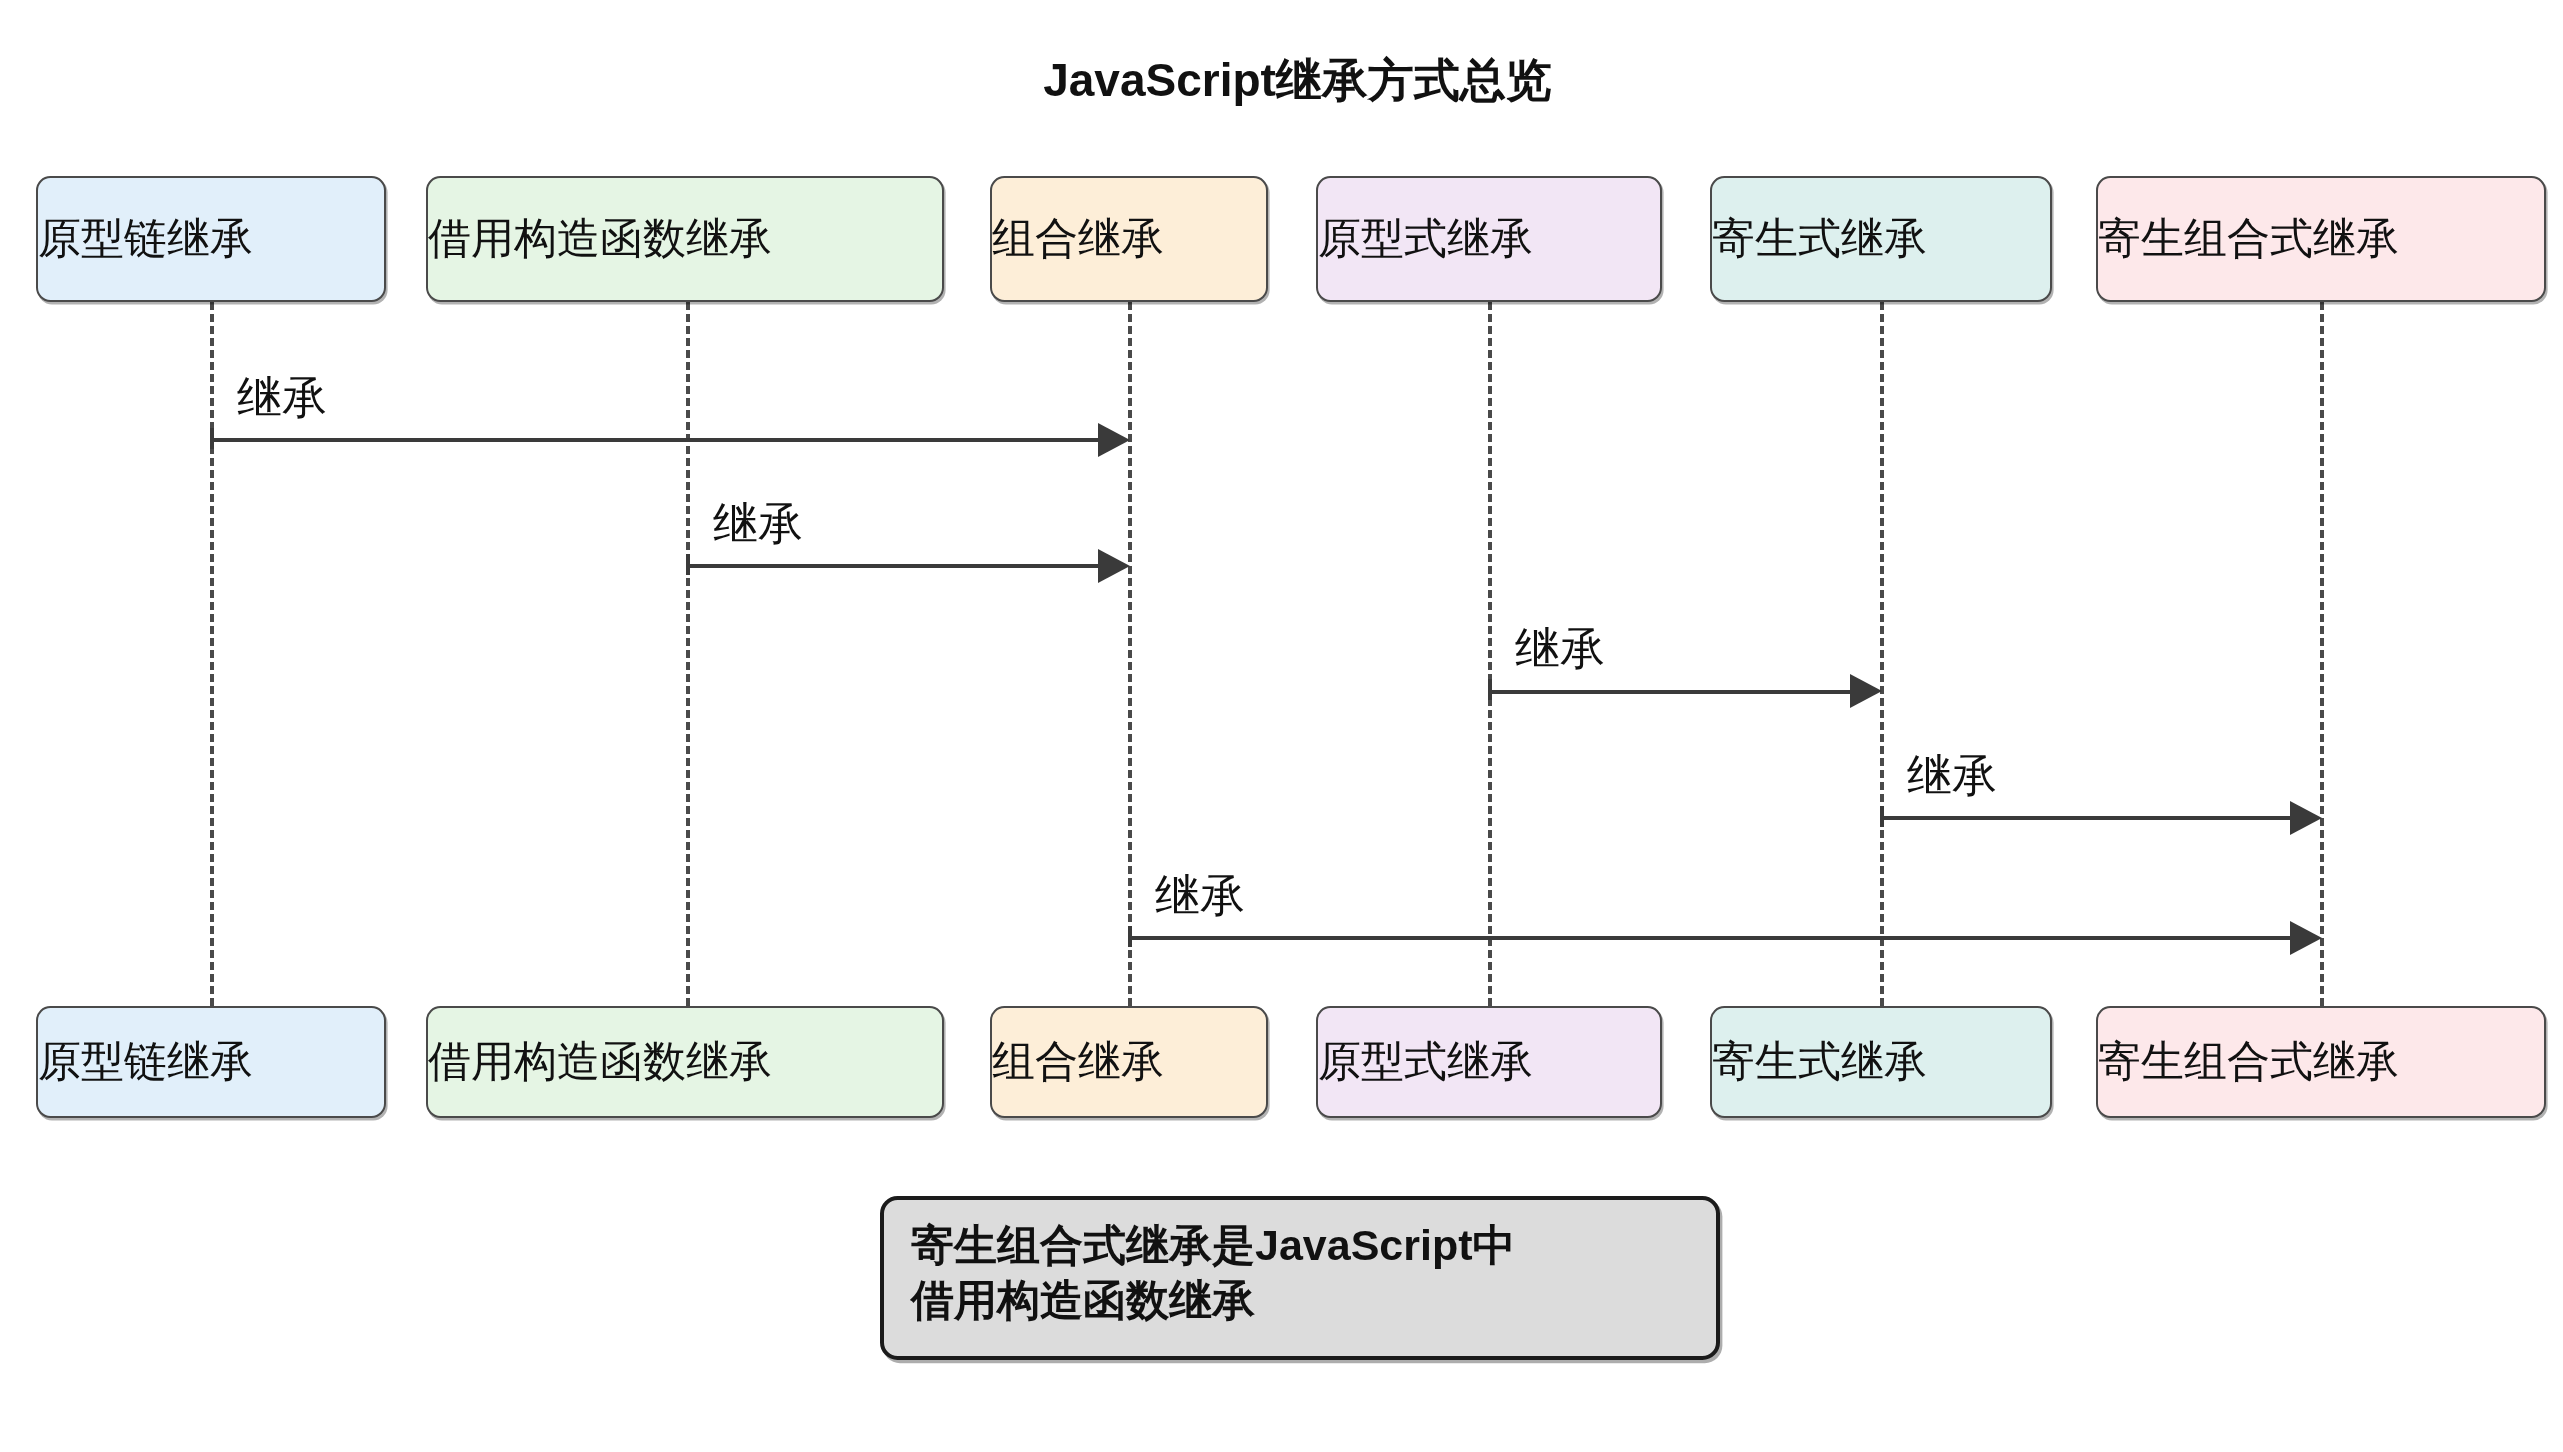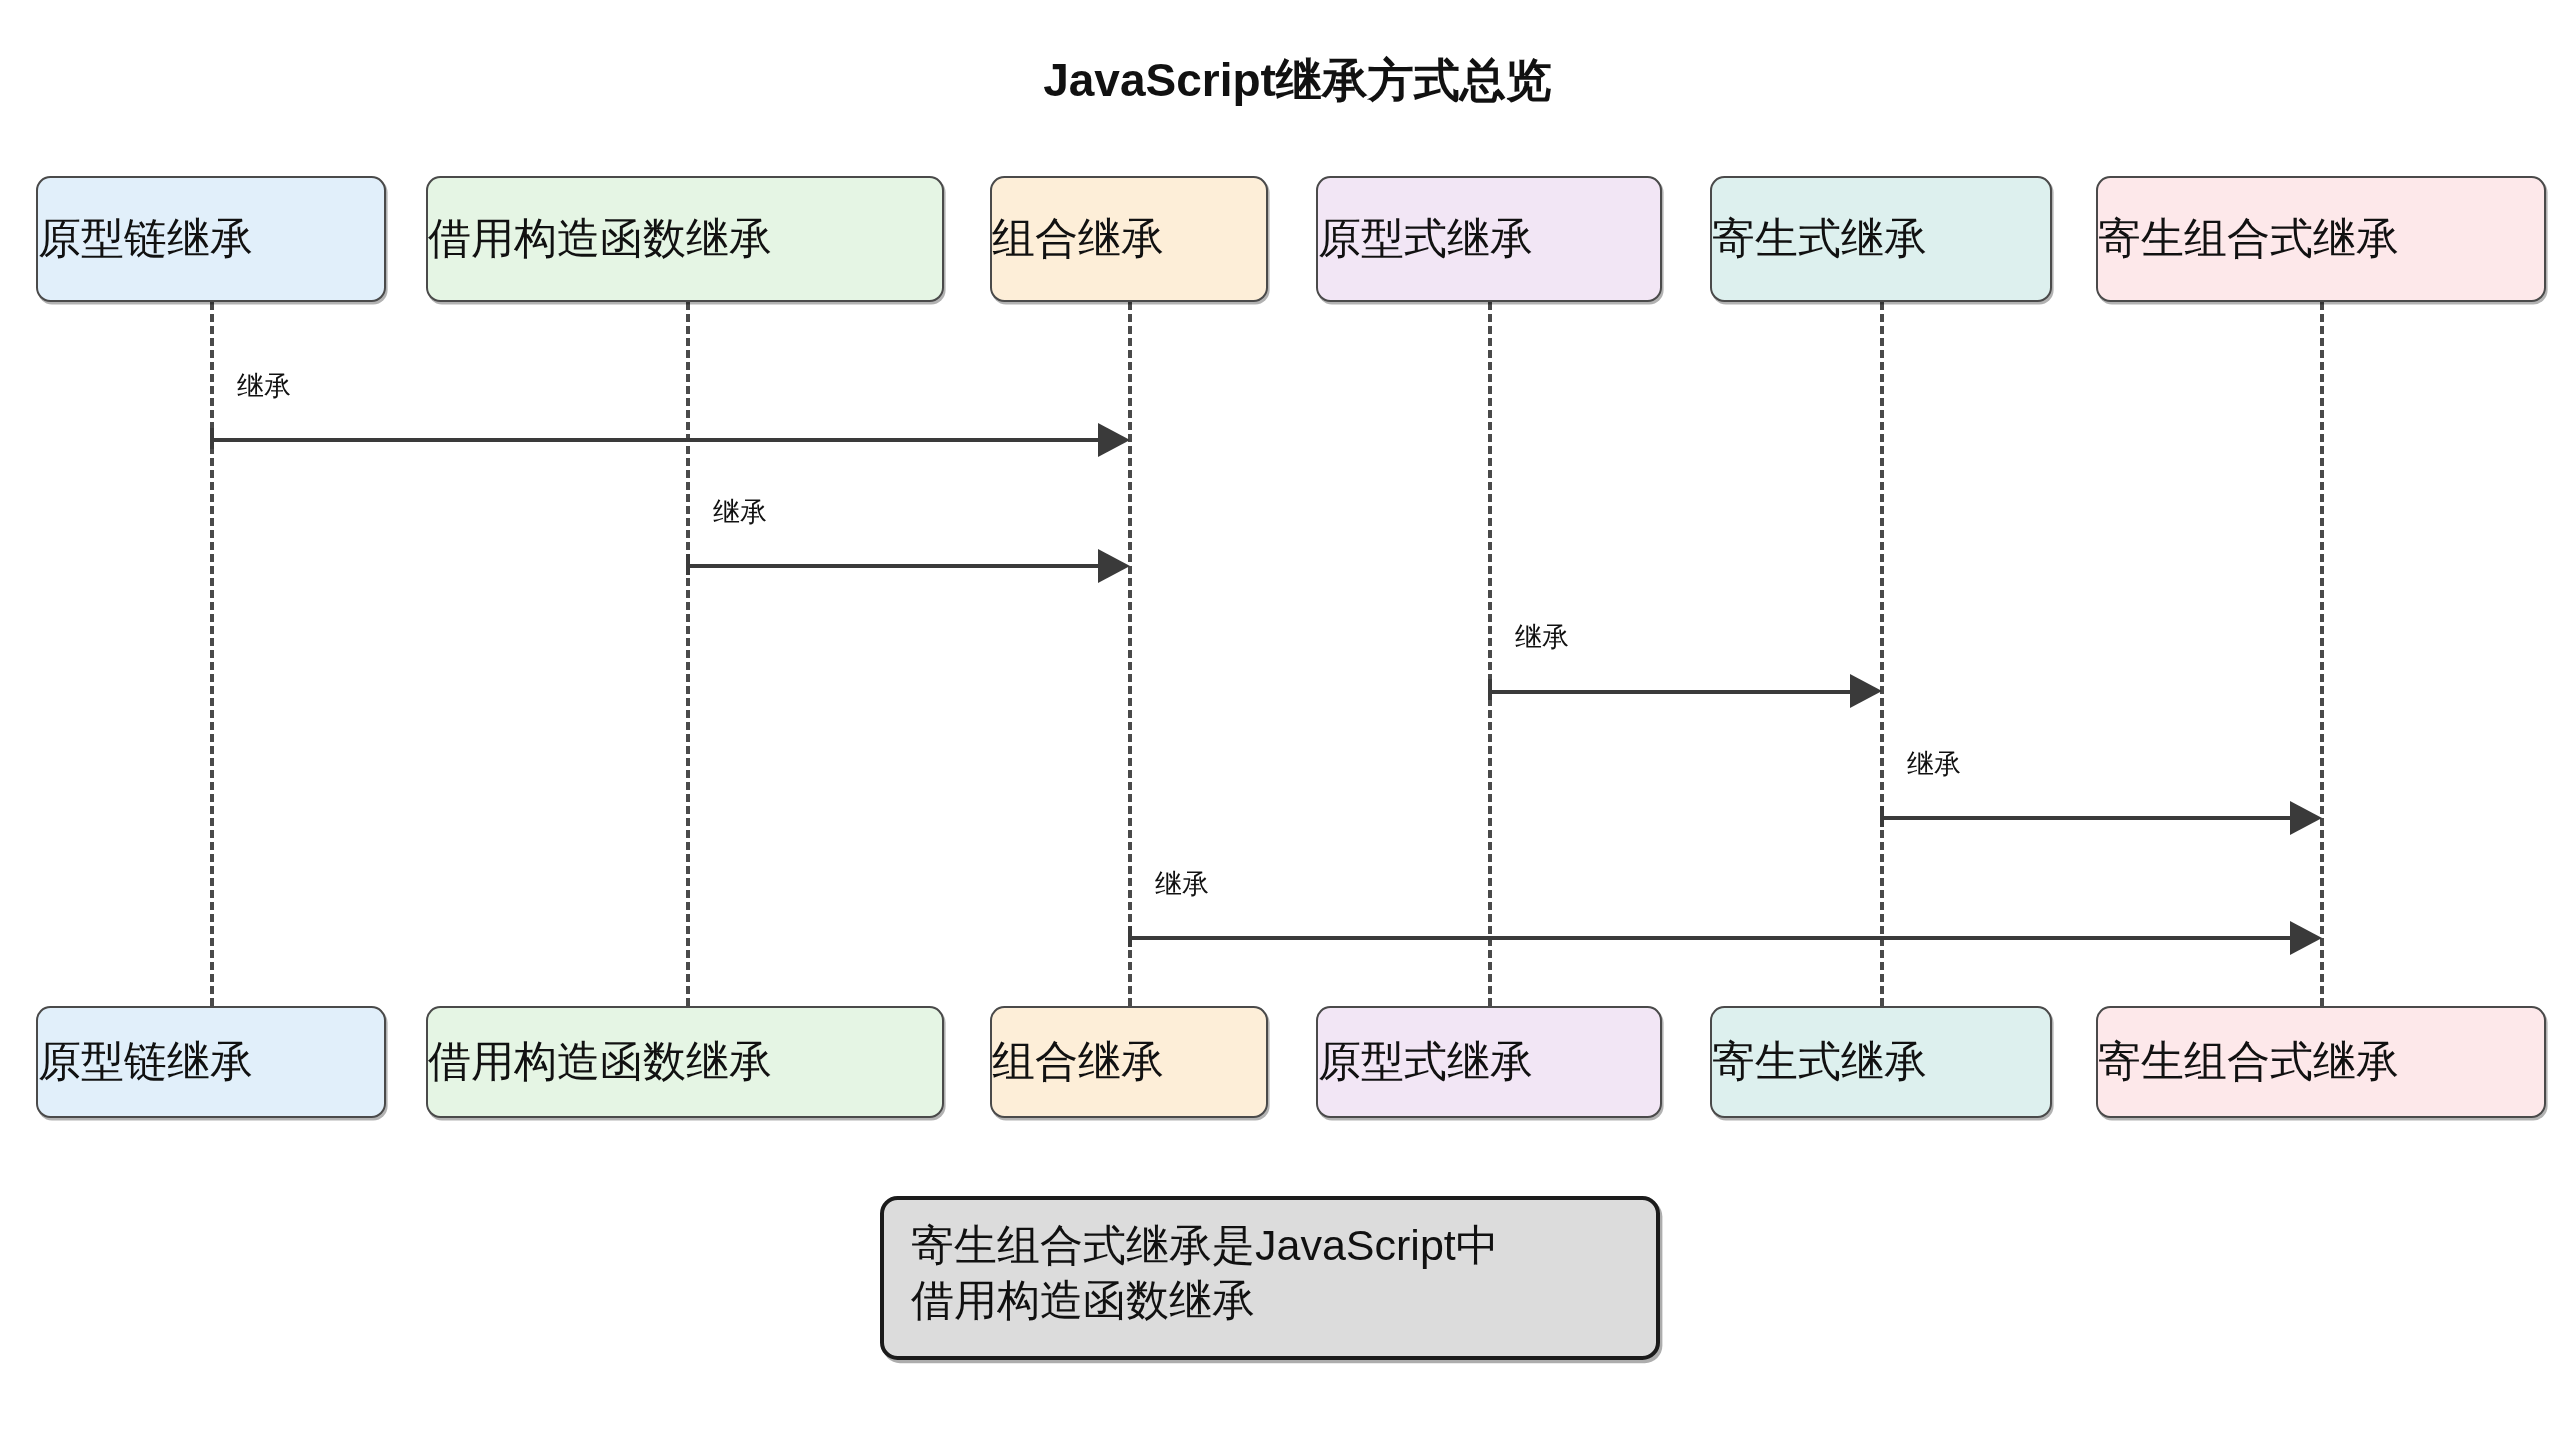--- a/index.html
+++ b/index.html
@@ -62,21 +62,21 @@
   .msg-arrowhead {
     position: absolute;
     width: 0;
     height: 0;
     border-top: 17.6px solid transparent;
     border-bottom: 17.6px solid transparent;
     border-left: 32px solid #3a3a3a;
   }
   .msg-label {
     position: absolute;
-    font-size: 27px;
+    font-size: 45px;
     color: #111111;
     white-space: nowrap;
   }
   .note-box {
     position: absolute;
     box-sizing: border-box;
     border: 4px solid #1b1b1b;
     border-radius: 17.6px;
     background: #dcdcdc;
     padding: 17.6px 27px 21px 27px;
@@ -157,19 +157,19 @@
   <div class="msg-start-tick" style="left:1864px; top:806px;"></div>
   <div class="msg-line" style="left:1864px; top:816px; width:410px;"></div>
   <div class="msg-arrowhead" style="left:2274px; top:801px;"></div>
   <div class="msg-label" style="left:1891px; top:746px;">继承</div>
 
   <div class="msg-start-tick" style="left:1112px; top:926px;"></div>
   <div class="msg-line" style="left:1112px; top:936px; width:1162px;"></div>
   <div class="msg-arrowhead" style="left:2274px; top:921px;"></div>
   <div class="msg-label" style="left:1139px; top:866px;">继承</div>
 
-  <div class="note-box" style="left:864px; top:1196px; width:780px; height:164px;">
+  <div class="note-box" style="left:864px; top:1196px; width:840px; height:164px;font-weight:bold;">
     <span class="note-line">寄生组合式继承是JavaScript中</span>
     <span class="note-line">借用构造函数继承</span>
   </div>
 
 </div>
 
 
 </body></html>

